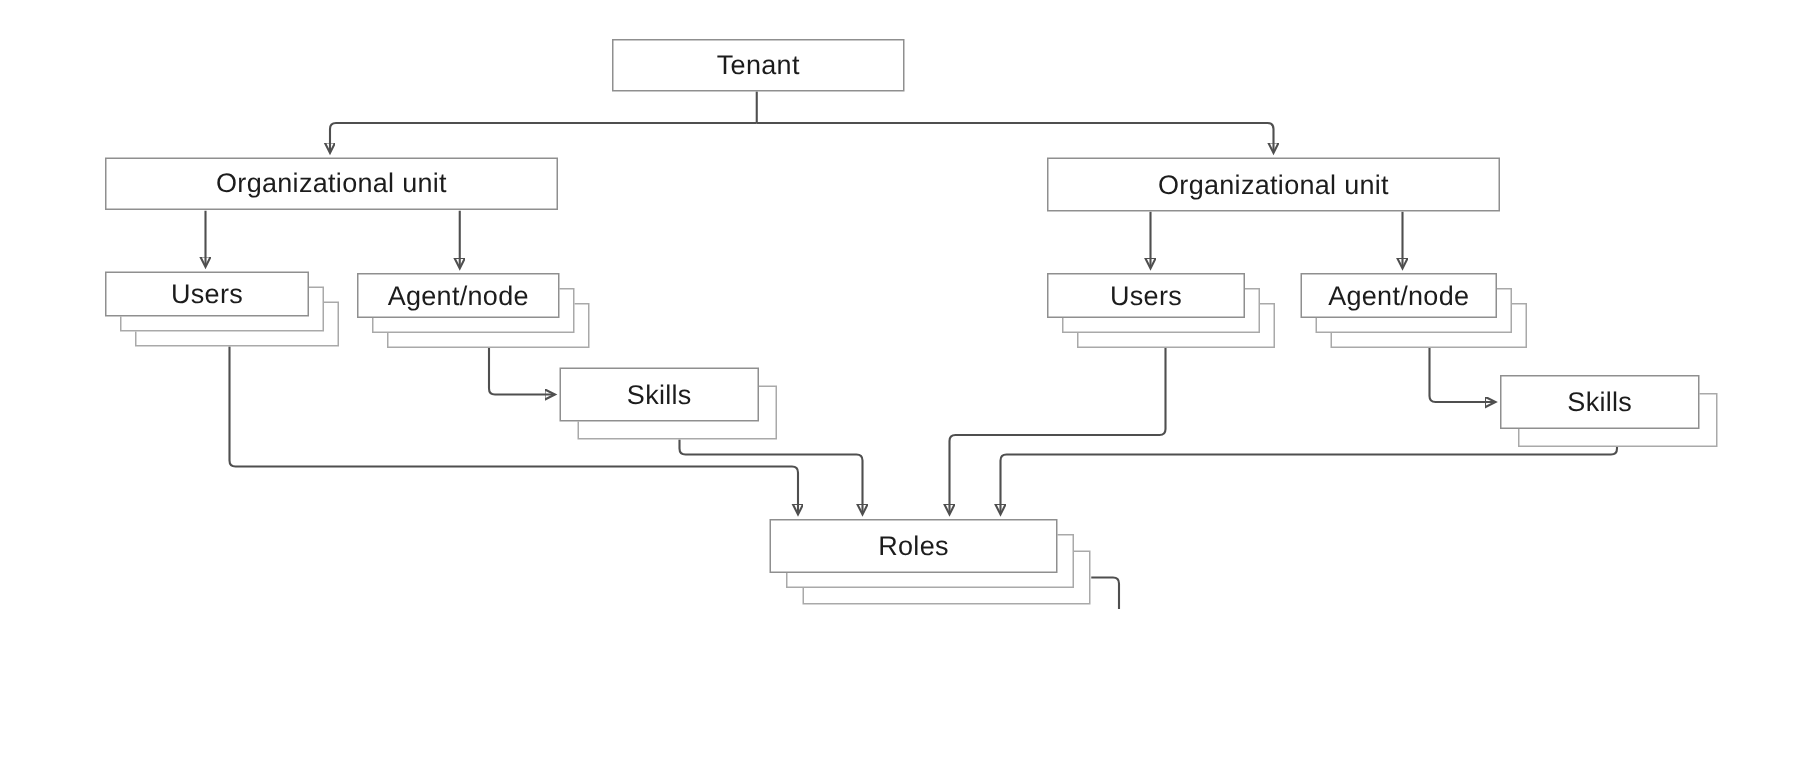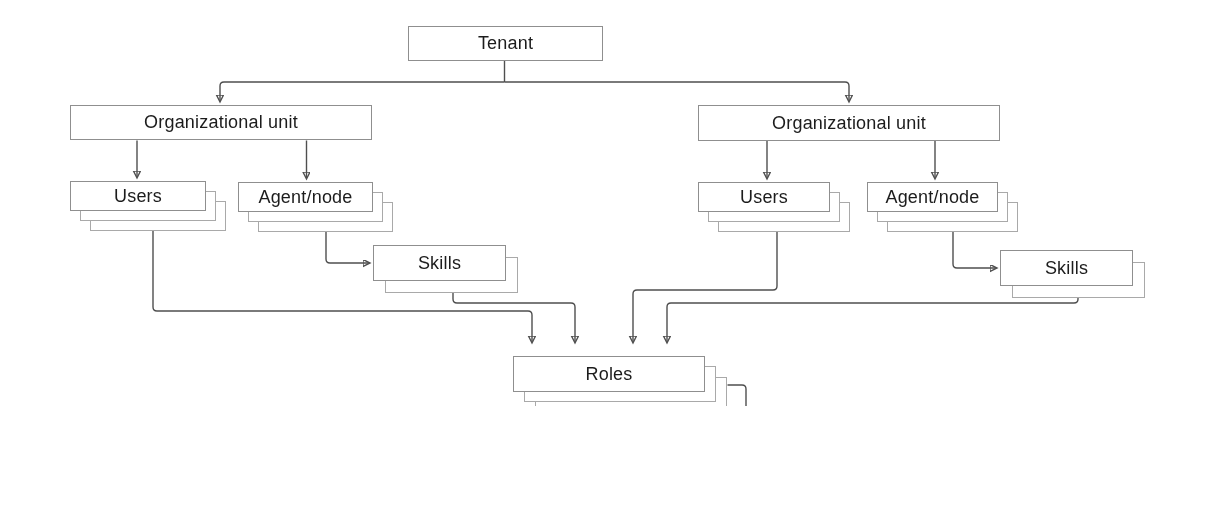--- a/index.html
+++ b/index.html
@@ -135,21 +135,21 @@
     </div>
   </div>
 
   <div class="node" style="left:1000px;top:250px;width:133px;height:36px">
     <i class="ly" style="left:12px;top:12px"></i>
     <div class="box">
       <span>Skills</span>
     </div>
   </div>
 
-  <div class="node" style="left:513px;top:356px;width:192px;height:36px">
+  <div class="node" style="left:513px;top:346px;width:192px;height:36px">
     <i class="ly" style="left:22px;top:21px"></i>
     <i class="ly" style="left:11px;top:10px"></i>
     <div class="box">
       <span>Roles</span>
     </div>
   </div>
 
 
 </div>
 

